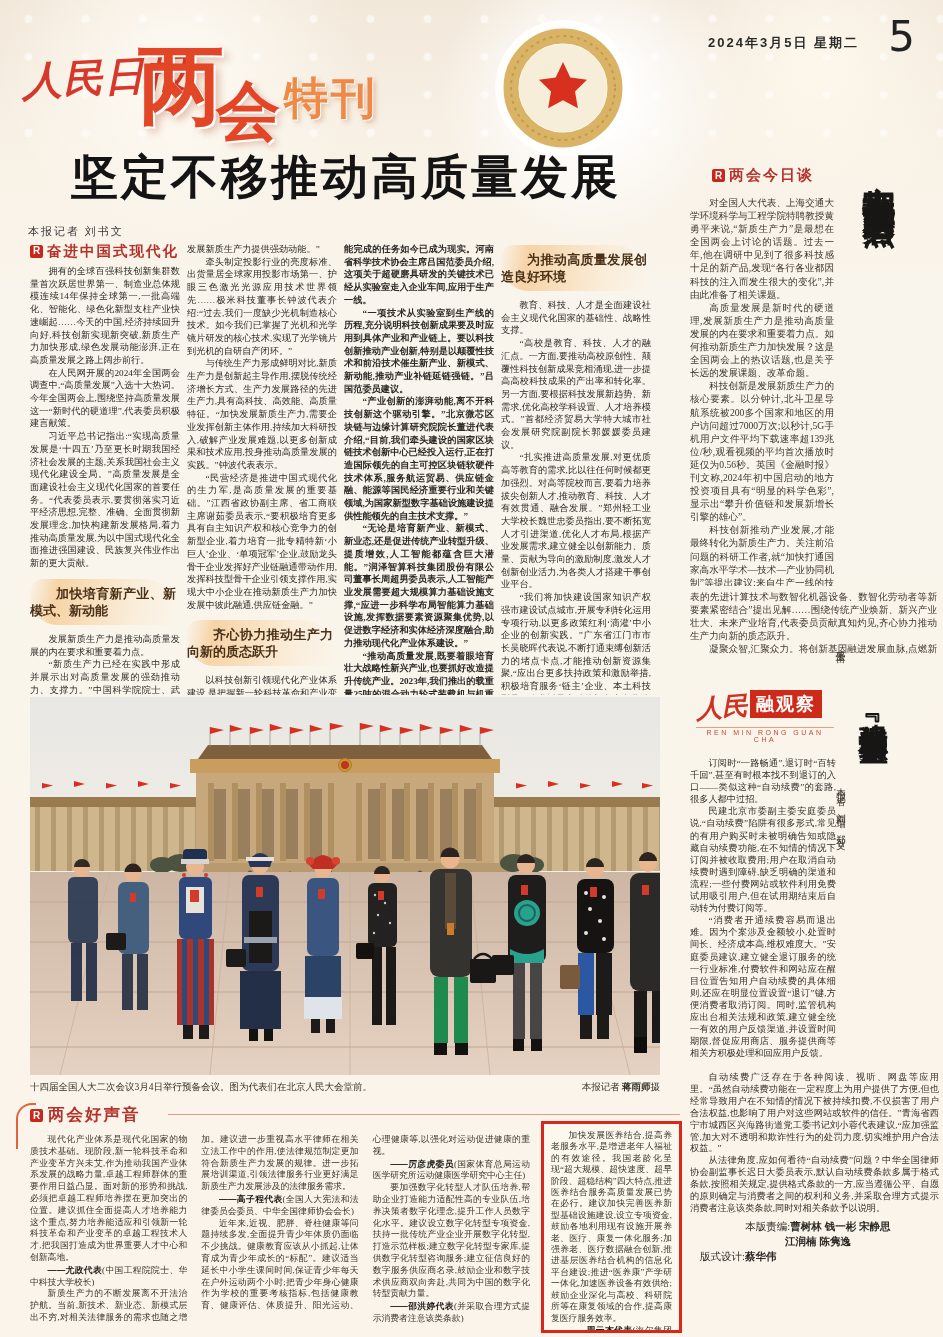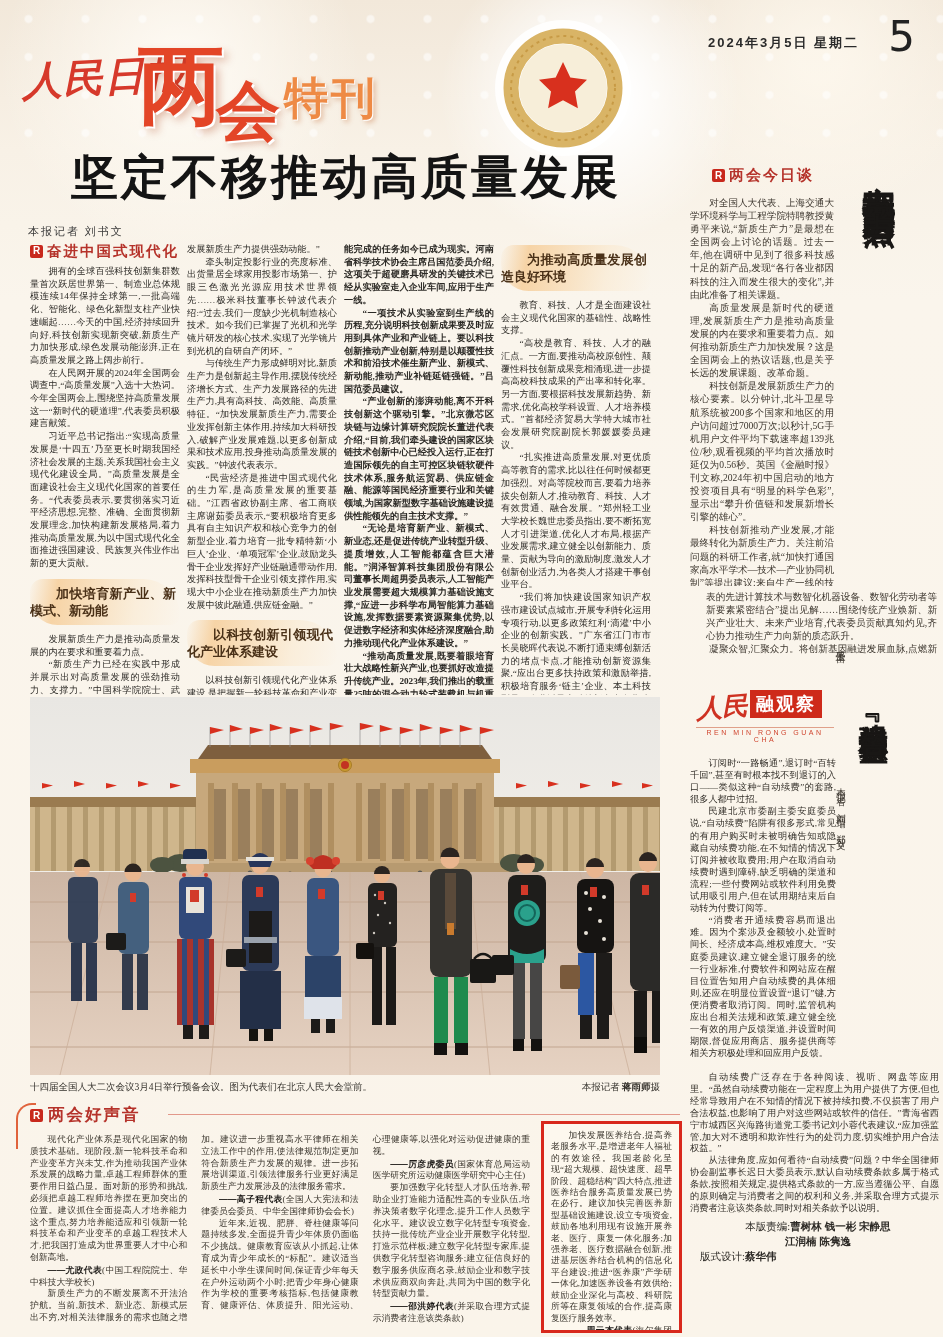--- a/index.html
+++ b/index.html
@@ -132,21 +132,21 @@
     <div class="subhead">加快培育新产业、新模式、新动能</div>
     <p>发展新质生产力是推动高质量发展的内在要求和重要着力点。</p>
     <p>“新质生产力已经在实践中形成并展示出对高质量发展的强劲推动力、支撑力。”中国科学院院士、武汉大学校长张平文委员表示,“必须加强科技创新特别是原创性、颠覆性科技创新,加强以企业为主导的产学研深度融合,强化企业科技创新主体地位,为培育</p>
   </div>
 
   <div class="abs col" style="left:187px;">
     <p style="text-indent:0;">发展新质生产力提供强劲动能。”</p>
     <p>牵头制定投影行业的亮度标准、出货量居全球家用投影市场第一、护眼三色激光光源应用技术世界领先……极米科技董事长钟波代表介绍:“过去,我们一度缺少光机制造核心技术。如今我们已掌握了光机和光学镜片研发的核心技术,实现了光学镜片到光机的自研自产闭环。”</p>
     <p>与传统生产力形成鲜明对比,新质生产力是创新起主导作用,摆脱传统经济增长方式、生产力发展路径的先进生产力,具有高科技、高效能、高质量特征。“加快发展新质生产力,需要企业发挥创新主体作用,持续加大科研投入,破解产业发展难题,以更多创新成果和技术应用,投身推动高质量发展的实践。”钟波代表表示。</p>
     <p>“民营经济是推进中国式现代化的生力军,是高质量发展的重要基础。”江西省政协副主席、省工商联主席谢茹委员表示,“要积极培育更多具有自主知识产权和核心竞争力的创新型企业,着力培育一批专精特新‘小巨人’企业、‘单项冠军’企业,鼓励龙头骨干企业发挥好产业链融通带动作用,发挥科技型骨干企业引领支撑作用,实现大中小企业在推动新质生产力加快发展中彼此融通,供应链金融。”</p>
-    <div class="subhead">以科技创新引领现代化产业体系建设</div>
+    <div class="subhead">齐心协力推动生产力向新的质态跃升</div>
     <p>以科技创新引领现代化产业体系建设,是把握新一轮科技革命和产业变革机遇的战略选择,也是推动我国在未来发展和国际竞争中赢得战略主动的必然之举。</p>
 
   </div>
 
   <div class="abs col" style="left:344px;font-weight:bold;">
     <p style="text-indent:0;">能完成的任务如今已成为现实。河南省科学技术协会主席吕国范委员介绍,这项关于超硬磨具研发的关键技术已经从实验室走入企业车间,应用于生产一线。</p>
     <p>“一项技术从实验室到生产线的历程,充分说明科技创新成果要及时应用到具体产业和产业链上。要以科技创新推动产业创新,特别是以颠覆性技术和前沿技术催生新产业、新模式、新动能,推动产业补链延链强链。”吕国范委员建议。</p>
     <p>“产业创新的澎湃动能,离不开科技创新这个驱动引擎。”北京微芯区块链与边缘计算研究院院长董进代表介绍,“目前,我们牵头建设的国家区块链技术创新中心已经投入运行,正在打造国际领先的自主可控区块链软硬件技术体系,服务航运贸易、供应链金融、能源等国民经济重要行业和关键领域,为国家新型数字基础设施建设提供性能领先的自主技术支撑。”</p>
     <p>“无论是培育新产业、新模式、新业态,还是促进传统产业转型升级、提质增效,人工智能都蕴含巨大潜能。”润泽智算科技集团股份有限公司董事长周超男委员表示,人工智能产业发展需要超大规模算力基础设施支撑,“应进一步科学布局智能算力基础设施,发挥数据要素资源聚集优势,以促进数字经济和实体经济深度融合,助力推动现代化产业体系建设。”</p>
     <p>“推动高质量发展,既要着眼培育壮大战略性新兴产业,也要抓好改造提升传统产业。2023年,我们推出的载重量25吨的混合动力轮式装载机与机重125吨的液压挖掘机,处于世界先进水平。”广西柳工机械股份有限公司数控车工特级技师周颖峰代表说,着眼未来,应积极推动传统产业焕新、新兴产业壮大、未来产业培育,在固本培元中加快塑造高质量发展新优势。</p>
@@ -165,21 +165,21 @@
     <span class="r-icon">R</span>
     <span class="sec-tag-text">两会今日谈</span>
   </div>
   <div class="abs jrt-col">
     <p>对全国人大代表、上海交通大学环境科学与工程学院特聘教授黄勇平来说,“新质生产力”是最想在全国两会上讨论的话题。过去一年,他在调研中见到了很多科技感十足的新产品,发现“各行各业都因科技的注入而发生很大的变化”,并由此准备了相关课题。</p>
     <p>高质量发展是新时代的硬道理,发展新质生产力是推动高质量发展的内在要求和重要着力点。如何推动新质生产力加快发展？这是全国两会上的热议话题,也是关乎长远的发展课题、改革命题。</p>
     <p>科技创新是发展新质生产力的核心要素。以分钟计,北斗卫星导航系统被200多个国家和地区的用户访问超过7000万次;以秒计,5G手机用户文件平均下载速率超139兆位/秒,观看视频的平均首次播放时延仅为0.56秒。英国《金融时报》刊文称,2024年初中国启动的地方投资项目具有“明显的科学色彩”,显示出“攀升价值链和发展新增长引擎的雄心”。</p>
     <p>科技创新推动产业发展,才能最终转化为新质生产力。关注前沿问题的科研工作者,就“加快打通国家高水平学术—技术—产业协同机制”等提出建议;来自生产一线的技术专家,从“建设知识型、技能型、创新型劳动者大军”角度建言献策;在市场中搏击的企业家,对“以云计算、人工智能等为代</p>
   </div>
   <div class="abs jrt-wide">
-    <p style="text-indent:0;margin-left:16px;">表的先进计算技术与数智化机器设备、数智化劳动者等新要素紧密结合”提出见解……围绕传统产业焕新、新兴产业壮大、未来产业培育,代表委员贡献真知灼见,齐心协力推动生产力向新的质态跃升。</p>
+    <p style="text-indent:0;">表的先进计算技术与数智化机器设备、数智化劳动者等新要素紧密结合”提出见解……围绕传统产业焕新、新兴产业壮大、未来产业培育,代表委员贡献真知灼见,齐心协力推动生产力向新的质态跃升。</p>
     <p>凝聚众智,汇聚众力。将创新基因融进发展血脉,点燃新质生产力的强劲引擎,我们就一定能奏出高质量发展的时代强音。</p>
   </div>
   <div class="abs vauthor">盛玉雷</div>
   <div class="abs vhead vhead1">牢牢把握推动高质量发展的着力点</div>
 
   <div class="abs photo">
     <svg width="630" height="378" viewBox="0 0 630 378">
       <defs>
         <linearGradient id="sky" x1="0" y1="0" x2="0" y2="1">
           <stop offset="0" stop-color="#e9e7e3"></stop>

